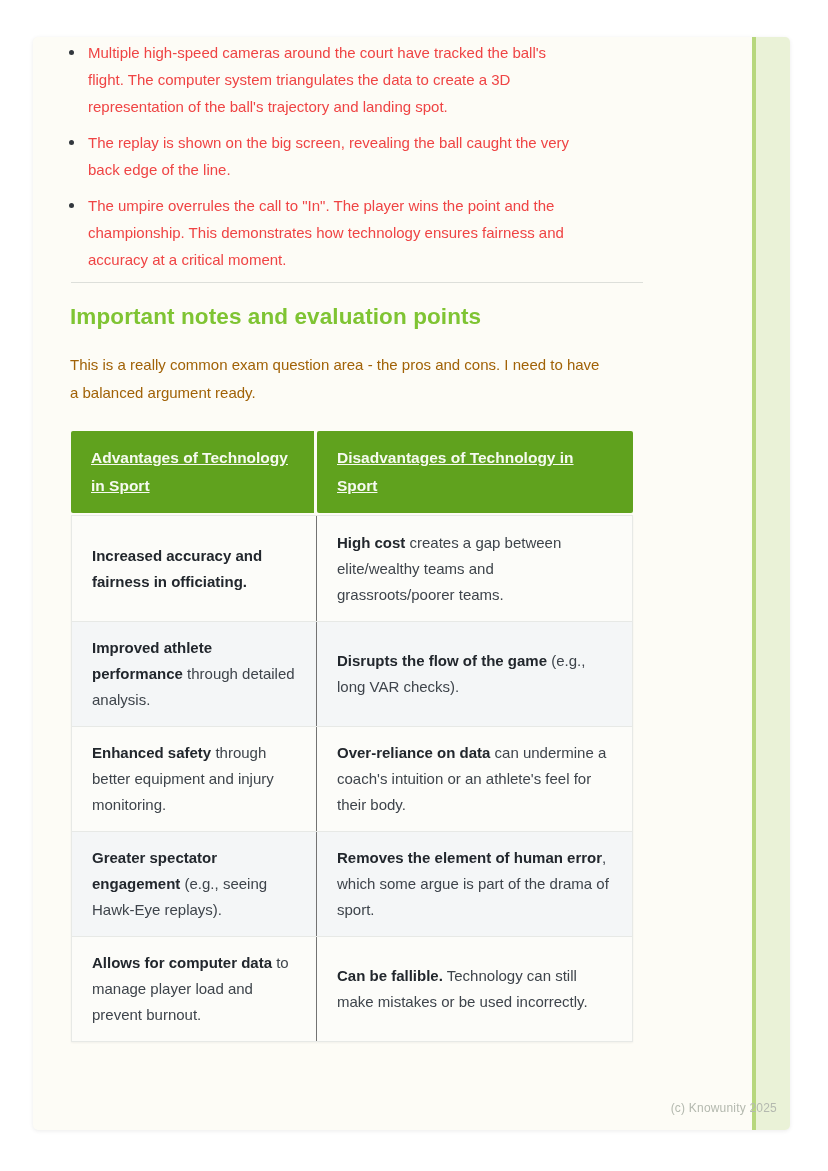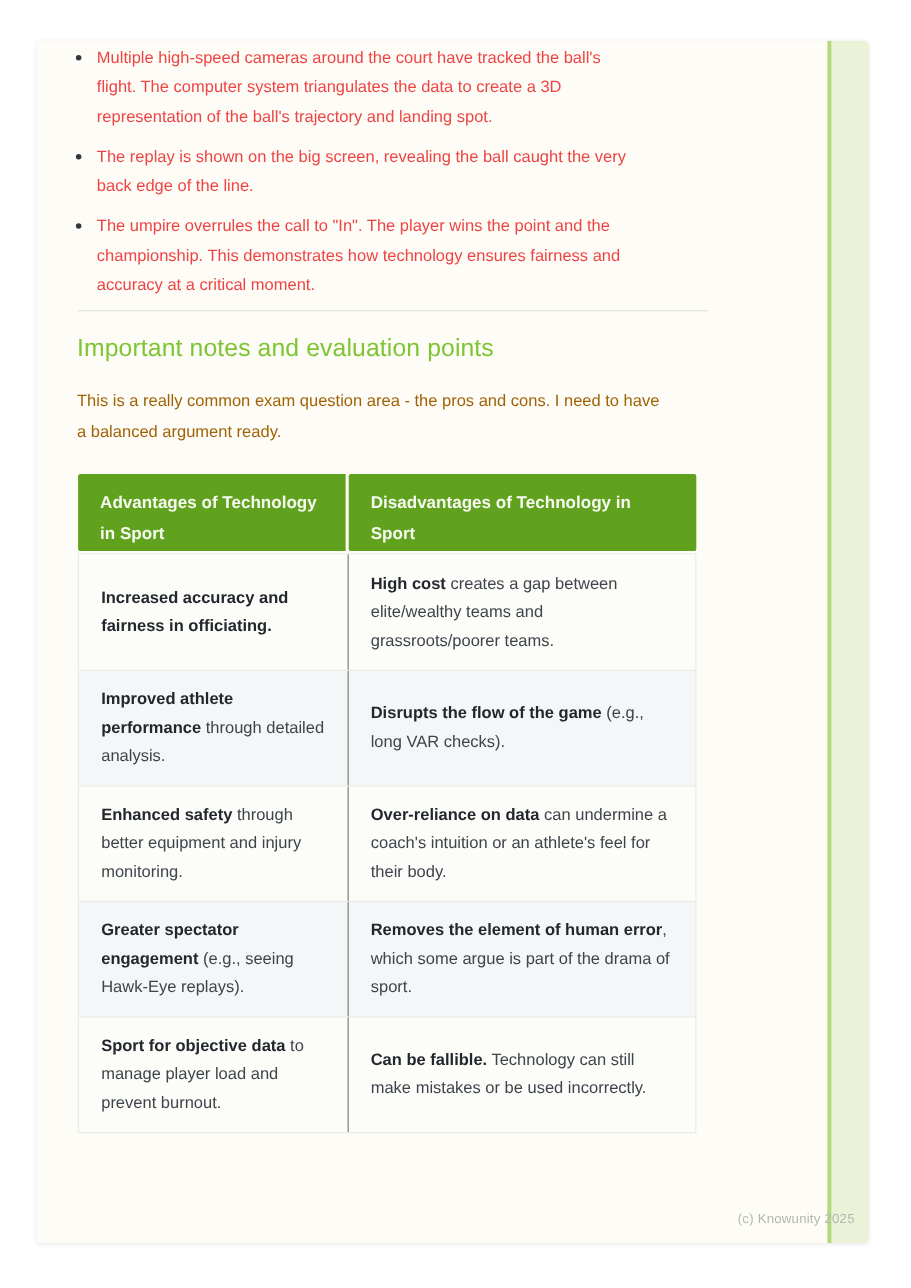--- a/index.html
+++ b/index.html
@@ -17,33 +17,33 @@
   .bullets li { position:relative; padding-left:17px; margin-bottom:9px;
                 font-size:15px; line-height:27px; color:#ef4444; }
   .bullets li .btext { white-space:pre-line; }
   .bullets li::before { content:""; position:absolute; left:-2px; top:11px;
                 width:5px; height:5px; border-radius:50%; background:#32373d; }
 
   .divider { position:absolute; top:245px; left:38px; width:572px; height:0;
              border-top:1px solid #dddfda; }
 
   .heading { position:absolute; top:267px; left:37px; width:600px;
-             font-size:22.5px; font-weight:400; color:#7fc433;
+             font-size:22.5px; font-weight:700; color:#7fc433;
              letter-spacing:.1px; }
 
   .intro { position:absolute; top:314px; left:37px; width:580px;
            font-size:15px; line-height:27.5px; color:#a16207;
            white-space:pre-line; }
 
   
   .tbl { position:absolute; top:394px; left:38px; width:562px; }
   .tbl-head { display:grid; grid-template-columns:246px 1fr; }
   .th { background:#60a21e; color:#f6faf0; font-size:15.5px; font-weight:700;
-        line-height:28px; padding:13px 18px 1px 20px; white-space:pre-line;
-        border-radius:2px; }
+        line-height:28px; padding:13px 18px 13px 20px; white-space:pre-line;
+        border-radius:2px;text-decoration:underline; }
   .th.first { border-right:3px solid #fdfcf6; }
   .tbl-body { margin-top:2px; border:1px solid #e7e9e6;
               box-shadow:0 1px 2px rgba(0,0,0,.05); }
   .trow { display:grid; grid-template-columns:245px 1fr; height:105px; }
   .trow + .trow { border-top:1px solid #e7e9e6; }
   .trow:nth-child(odd)  { background:#fcfcf9; }
   .trow:nth-child(even) { background:#f4f6f7; }
   .td { display:flex; align-items:center; padding:0 14px 0 20px;
         font-size:15px; line-height:26px; color:#3e444b; }
   .td.first { border-right:1px solid #737373; }
@@ -137,21 +137,21 @@
         </div>
         <div class="td">
           <span class="cell"><span class="b">Removes the element of human error</span><span>,
 which some argue is part of the drama of
 sport.</span></span>
         </div>
       </div>
 
       <div class="trow">
         <div class="td first">
-          <span class="cell"><span class="b">Sport for objective data</span><span> to
+          <span class="cell"><span class="b">Allows for computer data</span><span> to
 manage player load and
 prevent burnout.</span></span>
         </div>
         <div class="td">
           <span class="cell"><span class="b">Can be fallible.</span><span> Technology can still
 make mistakes or be used incorrectly.</span></span>
         </div>
       </div>
 
     </div>

